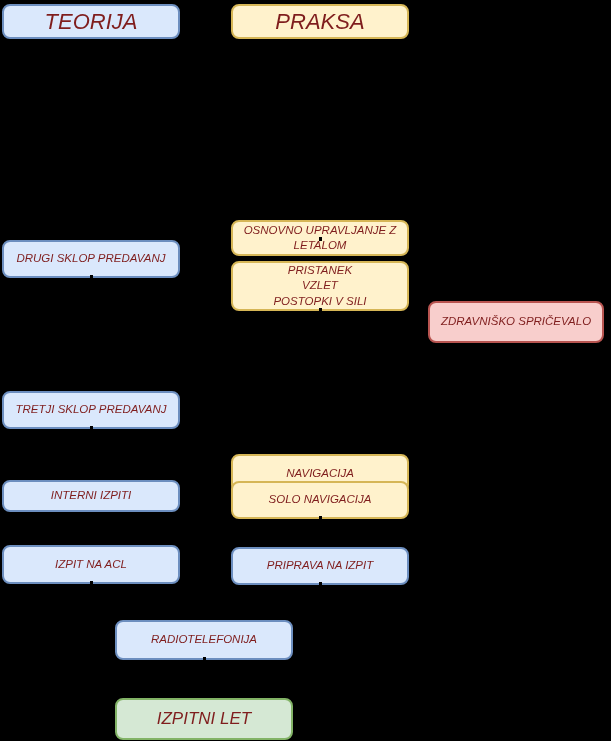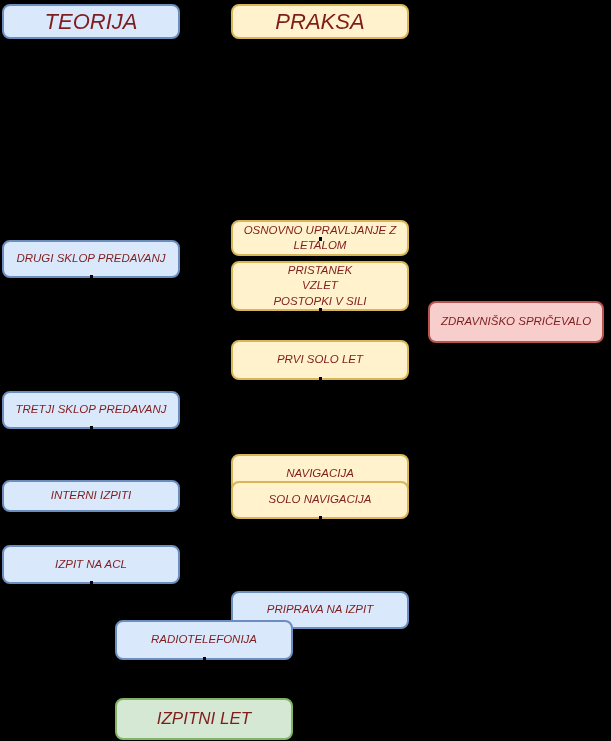--- a/index.html
+++ b/index.html
@@ -62,27 +62,26 @@
   <div class="node header" style="left: 231px; top: 4px; width: 178px; height: 35px; background: rgb(255, 242, 204); border-color: rgb(214, 182, 86);">PRAKSA</div>
 
 
   <div class="node" style="left: 231px; top: 200px; width: 178px; height: 36px; background: rgb(255, 242, 204); border-color: rgb(214, 182, 86); margin-top: 20px;">OSNOVNO UPRAVLJANJE Z
 LETALOM</div>
 
   <div class="node" style="left: 231px; top: 261px; width: 178px; height: 50px; background: rgb(255, 242, 204); border-color: rgb(214, 182, 86);">PRISTANEK
 VZLET
 POSTOPKI V SILI</div>
 
-  <div class="node" style="left: 231px; top: 340px; width: 178px; height: 40px; background: rgb(255, 242, 204); border-color: rgb(214, 182, 86);">PRVI SOLO LET</div>
 
   <div class="node" style="left: 231px; top: 410px; width: 178px; height: 39px; background: rgb(255, 242, 204); border-color: rgb(214, 182, 86); margin-top: 44px;">NAVIGACIJA</div>
 
   <div class="node" style="left: 231px; top: 481px; width: 178px; height: 38px; background: rgb(255, 242, 204); border-color: rgb(214, 182, 86);">SOLO NAVIGACIJA</div>
 
-  <div class="node" style="left: 231px; top: 547px; width: 178px; height: 38px; background: rgb(218, 232, 252); border-color: rgb(108, 142, 191); margin-top: 44px;">PRIPRAVA NA IZPIT</div>
+  <div class="node" style="left: 231px; top: 547px; width: 178px; height: 38px; background: rgb(218, 232, 252); border-color: rgb(108, 142, 191);">PRIPRAVA NA IZPIT</div>
 
   <div class="node" style="left: 428px; top: 301px; width: 176px; height: 42px; background: rgb(248, 206, 204); border-color: rgb(184, 84, 80);">ZDRAVNIŠKO SPRIČEVALO</div>
 
   <div class="node" style="left: 115px; top: 620px; width: 178px; height: 40px; background: rgb(218, 232, 252); border-color: rgb(108, 142, 191);">RADIOTELEFONIJA</div>
 
   <div class="node large" style="left: 115px; top: 698px; width: 178px; height: 42px; background: rgb(213, 232, 212); border-color: rgb(130, 179, 102);">IZPITNI LET</div>
 
   <div class="stub" style="left:90px;  top:87px;"></div>
   <div class="stub" style="left:90px;  top:146px;"></div>
   <div class="stub" style="left:90px;  top:275px;"></div>

